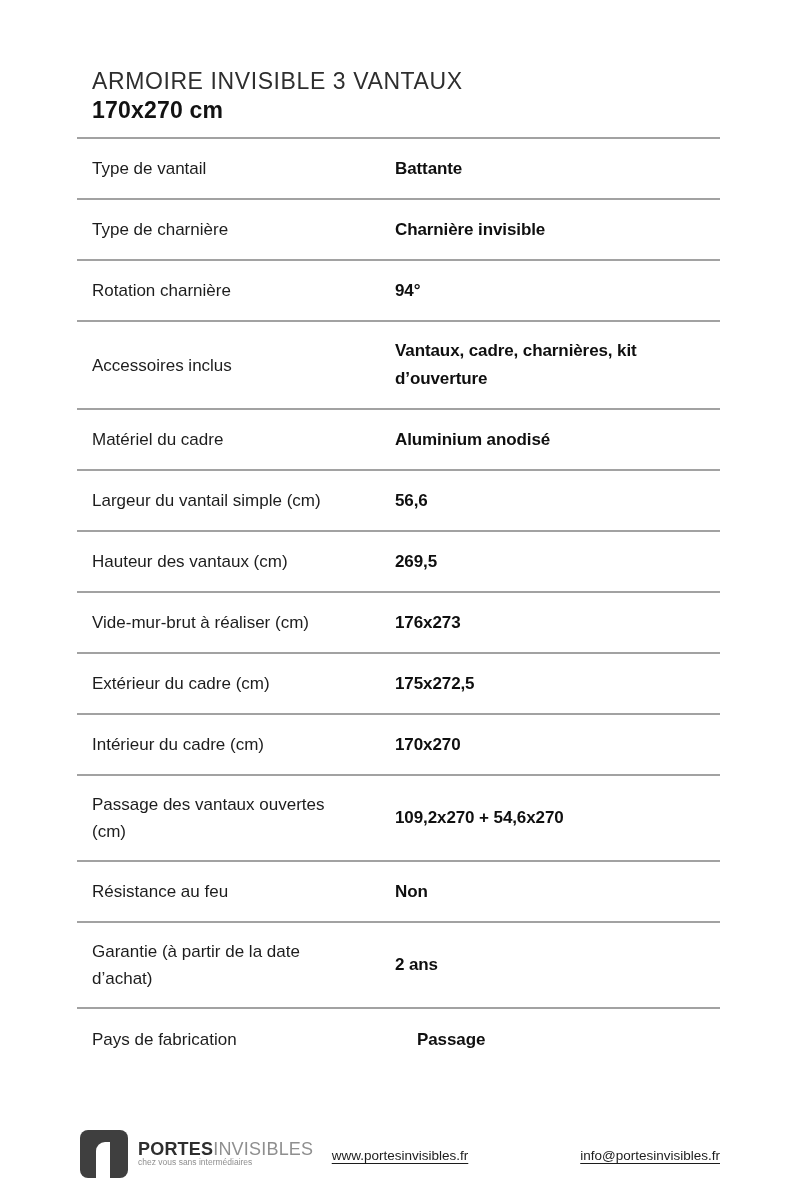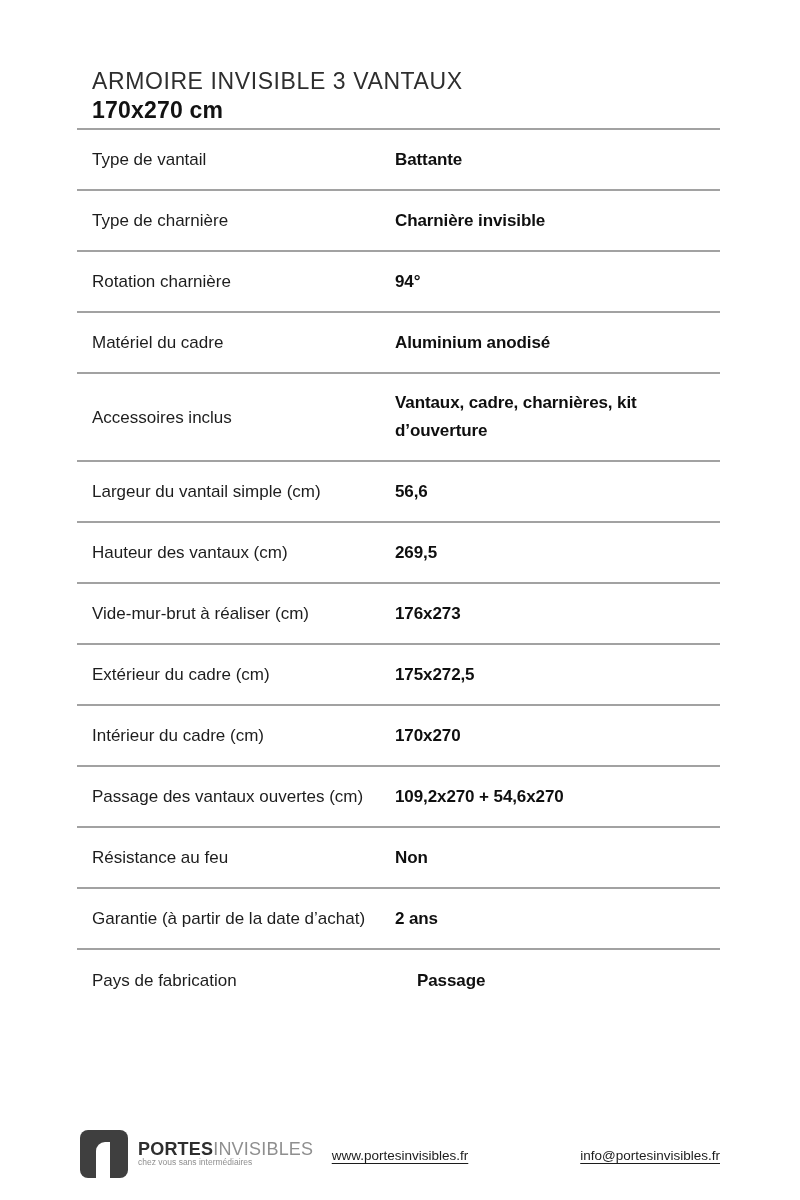--- a/index.html
+++ b/index.html
@@ -8,21 +8,21 @@
     width:800px; height:1200px;
     font-family:"Liberation Sans", sans-serif;
     color:#1c1c1c;
     position:relative;
     overflow:hidden;
   }
   .page { position:relative; width:800px; height:1200px; background:#ffffff; }
 
   .content { position:absolute; left:77px; top:0; width:643px; }
 
-  header { padding-top:66px; padding-left:15px; padding-bottom:4px; }
+  header { padding-top:66px; padding-left:15px; padding-bottom:13px; }
   .page-title {
     font-size:23px; font-weight:400; letter-spacing:0.6px;
     color:#2e2e2e; font-stretch:condensed;
     line-height:30px; white-space:nowrap;
   }
   .page-subtitle {
     font-size:23px; font-weight:700; letter-spacing:0.2px;
     color:#121212; font-stretch:condensed;
     line-height:28px;
   }
@@ -31,21 +31,21 @@
   .spec-row {
     display:flex; align-items:center;
     border-bottom:2px solid #a2a2a2;
     padding:15px 0 15px 15px;
     min-height:61px;
   }
   .spec-row:last-child { border-bottom:none;gap:22px; }
   .spec-label {
     flex:0 0 303px; max-width:303px;
     font-size:17px; font-weight:400; color:#1d1d1d;
-    line-height:27px; padding-right:20px;
+    line-height:27px; padding-right:32px;
   }
   .spec-value {
     flex:1 1 auto;
     font-size:17px; font-weight:700; color:#0f0f0f;
     line-height:28px; letter-spacing:-0.1px;
     font-stretch:semi-condensed;
   }
 
   footer {
     position:absolute; left:80px; top:1130px;
@@ -91,26 +91,26 @@
         </div>
         <div class="spec-row">
           <div class="spec-label">Type de charnière</div>
           <div class="spec-value">Charnière invisible</div>
         </div>
         <div class="spec-row">
           <div class="spec-label">Rotation charnière</div>
           <div class="spec-value">94°</div>
         </div>
         <div class="spec-row">
+          <div class="spec-label">Accessoires inclus</div>
+          <div class="spec-value">Vantaux, cadre, charnières, kit d’ouverture</div>
+        </div>
+        <div class="spec-row">
           <div class="spec-label">Matériel du cadre</div>
           <div class="spec-value">Aluminium anodisé</div>
-        </div>
-        <div class="spec-row">
-          <div class="spec-label">Accessoires inclus</div>
-          <div class="spec-value">Vantaux, cadre, charnières, kit d’ouverture</div>
         </div>
         <div class="spec-row">
           <div class="spec-label">Largeur du vantail simple (cm)</div>
           <div class="spec-value">56,6</div>
         </div>
         <div class="spec-row">
           <div class="spec-label">Hauteur des vantaux (cm)</div>
           <div class="spec-value">269,5</div>
         </div>
         <div class="spec-row">

